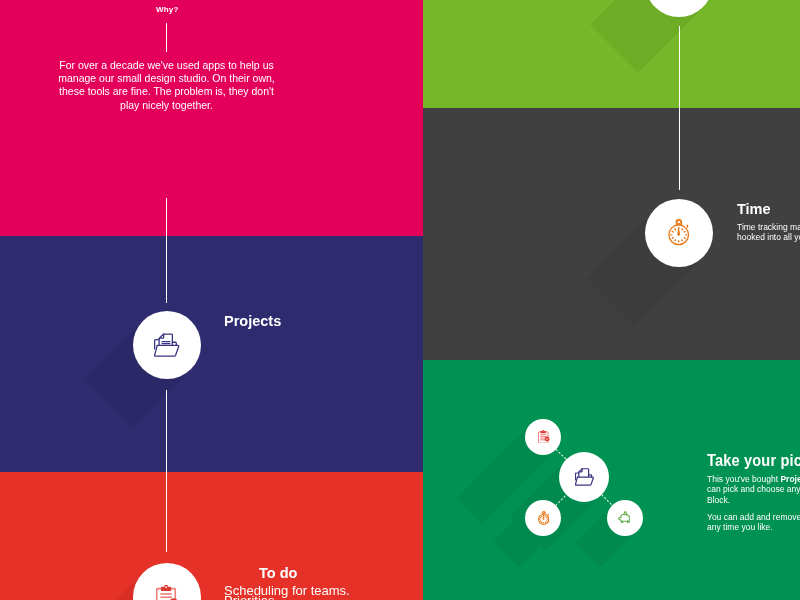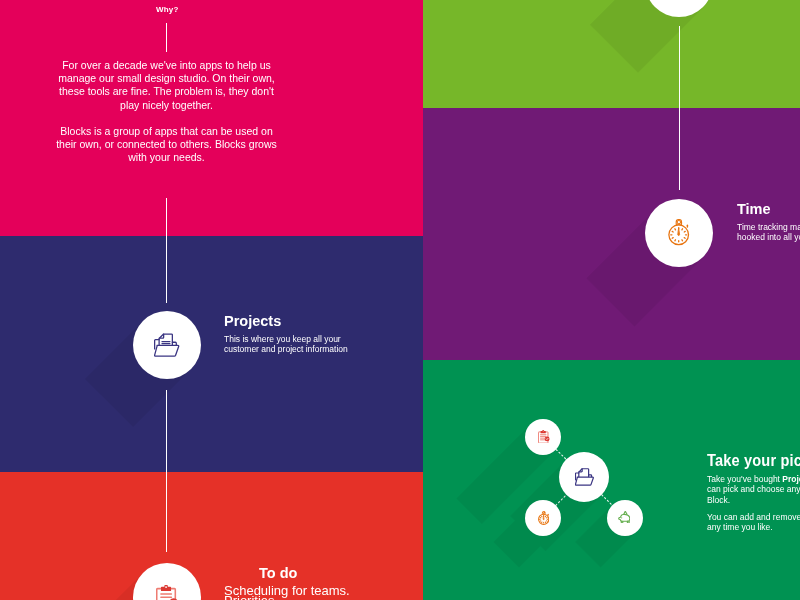--- a/index.html
+++ b/index.html
@@ -9,21 +9,21 @@
   #page{position:relative;width:800px;height:600px;overflow:hidden;}
 
   .panel{position:absolute;overflow:hidden;}
 
   
   #p-why      {left:0;   top:-400px; width:423px; height:636px; background:#E4005A;}
   #p-projects {left:0;   top:236px;  width:423px; height:236px; background:#2E2B6E;}
   #p-todo     {left:0;   top:472px;  width:423px; height:300px; background:#E53128;}
   
   #p-green    {left:423px; top:-300px; width:377px; height:408px; background:#76B729;}
-  #p-time     {left:423px; top:108px;  width:377px; height:252px; background:#701a75;}
+  #p-time     {left:423px; top:108px;  width:377px; height:252px; background:#404040;}
   #p-pick     {left:423px; top:360px;  width:377px; height:300px; background:#009252;}
 
   
   .vline{position:absolute;width:1px;background:#ffffff;}
 
   
   .circ{position:absolute;border-radius:50%;background:#fff;overflow:visible;
         display:flex;align-items:center;justify-content:center;}
 
   
@@ -49,27 +49,24 @@
   .ico{fill:none;}
 </style>
 </head>
 <body>
 
 <div id="page">
 
   <div class="panel" id="p-why">
     <div class="why-kicker" style="left:156px;top:405px;">Why?</div>
     <div class="vline" style="left:166px;top:423px;height:29px;"></div>
-    <div class="why-para" style="top:459px;font-size:10.5px;line-height:13.2px;">For over a decade we've into apps to help us
+    <div class="why-para" style="top:459px;font-size:10.5px;line-height:13.2px;">For over a decade we've used apps to help us
 manage our small design studio. On their own,
 these tools are fine. The problem is, they don't
 play nicely together.</div>
-    <div class="why-para" style="top:525px;font-size:10.5px;line-height:13.2px;">Blocks is a group of apps that can be used on
-their own, or connected to others. Blocks grows
-with your needs.</div>
     <div class="vline" style="left:166px;top:598px;height:38px;"></div>
   </div>
 
   <div class="panel" id="p-projects">
     <div class="vline" style="left:166px;top:0;height:67px;"></div>
     <svg style="position:absolute;left:0;top:0;" width="423" height="236">
       <g fill="#000" stroke="none" opacity=".052">
           <circle cx="167" cy="109" r="34"></circle>
           <path d="M143.0 85.0 L85.0 142.9 L133.1 191.0 L191.0 133.0 Z"></path>
         </g>
@@ -78,21 +75,20 @@
       <svg class="ico" width="25.6" height="24" viewBox="0 0 26 24" stroke="#3A3582" stroke-width="1.3">
         <path d="M0.65 16 V7.5 a0.85 0.85 0 0 1 0.85 -0.85 H5.2"></path>
         <path d="M5.2 12.6 V5.4 L9.7 0.85 H17.8 a0.85 0.85 0 0 1 0.85 0.85 V12.2"></path>
         <path d="M9.8 0.9 V4.2 a0.9 0.9 0 0 1 -0.9 0.9 H5.4"></path>
         <path d="M18.65 9.2 h3.1 a0.9 0.9 0 0 1 0.9 0.9 V12.3"></path>
         <path d="M8.1 8.5 H16.2 M8.1 10.5 H16.2"></path>
         <path d="M2.95 12.35 H24.25 a0.85 0.85 0 0 1 0.8 1.12 L21.85 22.6 a1.1 1.1 0 0 1 -1.05 0.78 H1.45 a0.85 0.85 0 0 1 -0.8 -1.12 L3.1 13.1 a1.1 1.1 0 0 1 1.05 -0.75 Z" fill="#fff"></path>
       </svg>
     </div>
     <div class="sect-title" style="left:224px;top:77px;font-size:14.5px;">Projects</div>
-    <div class="sect-body" style="left:224px;top:98px;width:126px;font-size:8.5px;line-height:10.4px;">This is where you keep all your customer and project information</div>
     <div class="vline" style="left:166px;top:154px;height:82px;"></div>
   </div>
 
   <div class="panel" id="p-todo">
     <div class="vline" style="left:166px;top:0;height:80px;"></div>
     <svg style="position:absolute;left:0;top:0;" width="423" height="300">
       <g fill="#000" stroke="none" opacity=".052">
           <circle cx="167" cy="125" r="34"></circle>
           <path d="M143.0 101.0 L85.0 158.9 L133.1 207.0 L191.0 149.0 Z"></path>
         </g>
@@ -202,20 +198,20 @@
                  C1.1 15.55 1.1 13.4 2.05 13.05 L4.9 12.0
                  C5.5 9.9 6.9 8.0 8.6 6.95"></path>
         <path d="M11.35 6.5 L13.6 1.3 a0.7 0.7 0 0 1 1.2 -0.05 L17.6 6.45"></path>
         <path d="M6.4 19.8 V22.3 a1.15 1.15 0 0 0 1.15 1.15 H8.2 a1.15 1.15 0 0 0 1.15 -1.15 V20.2"></path>
         <path d="M18.3 19.8 V22.3 a1.15 1.15 0 0 0 1.15 1.15 H20.7 a1.15 1.15 0 0 0 1.15 -1.15 V20.2"></path>
         <path d="M7.15 13.3 h0.02" stroke-width="2.3"></path>
       </svg>
     </div>
 
     <div class="pick-title">Take your pick</div>
-    <div class="pick-body" style="top:114px;"><span>Take you've bought </span><b>Proje</b><span>
+    <div class="pick-body" style="top:114px;"><span>This you've bought </span><b>Proje</b><span>
 can pick and choose any ot
 Block.</span></div>
     <div class="pick-body" style="top:152px;">You can add and remove B
 any time you like.</div>
   </div>
 
 </div>
 
 </body></html>

